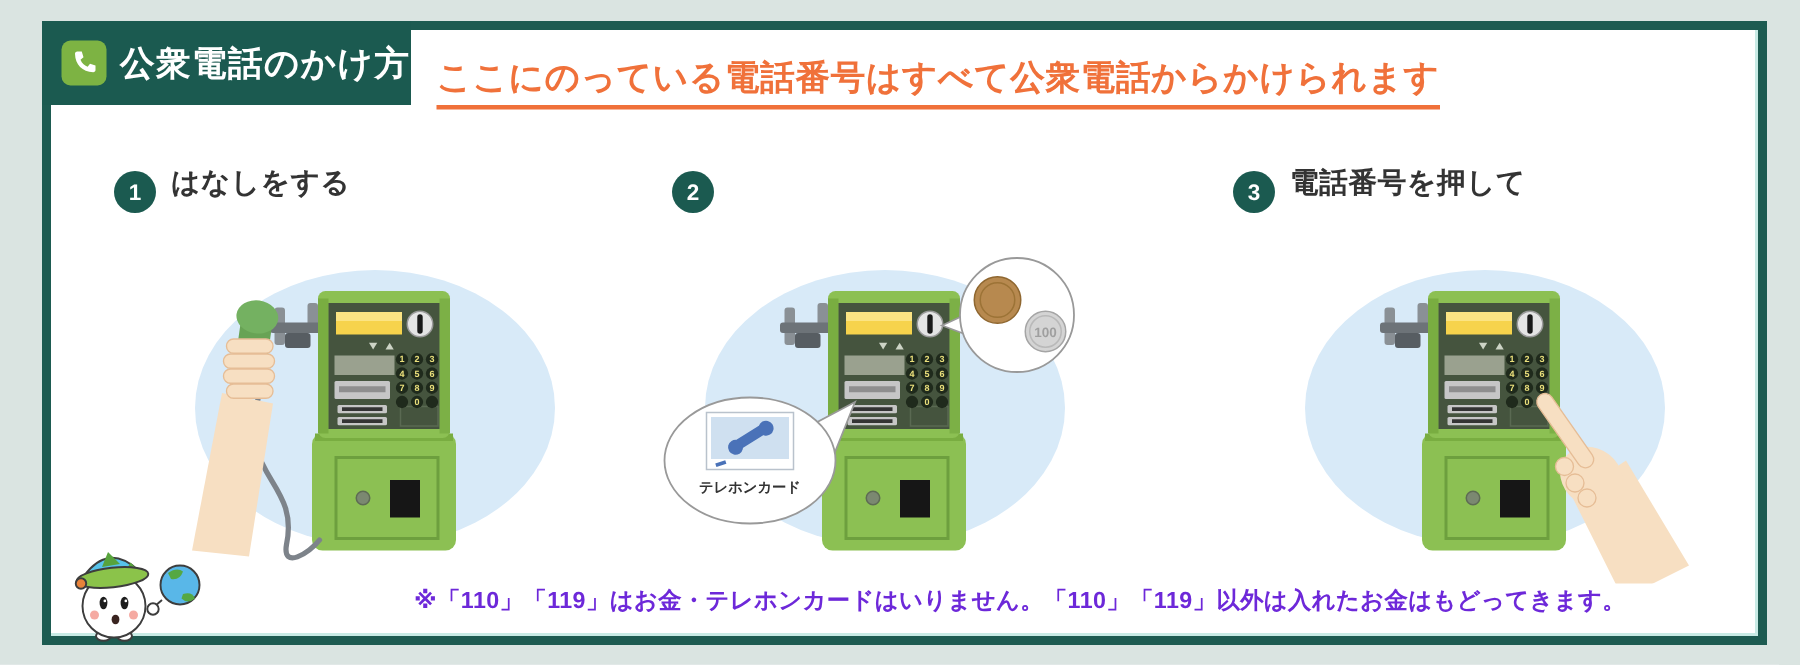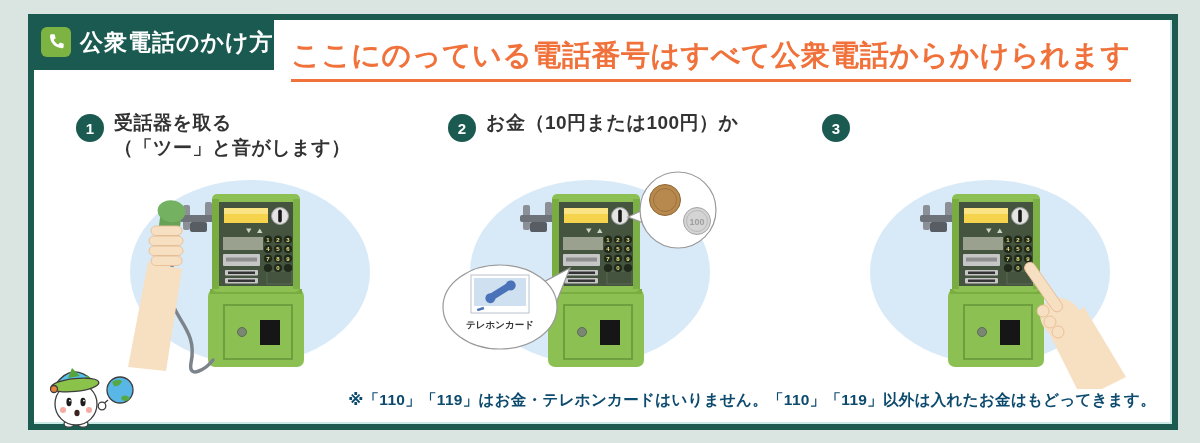--- a/index.html
+++ b/index.html
@@ -5,31 +5,31 @@
   html,body{margin:0;padding:0;background:#dae4e1;}
   .canvas{position:relative;width:1200px;height:443px;background:#dae4e1;overflow:hidden;
           font-family:"Liberation Sans","DejaVu Sans",sans-serif;}
   .card{position:absolute;left:28px;top:14px;width:1150px;height:416px;background:#ffffff;
         border:6px solid #1d5b51;box-sizing:border-box;box-shadow:inset -2px -2px 0 #c8ebe5;}
   .header-box{position:absolute;left:-6px;top:-6px;width:246px;height:56px;background:#1b5a50;
         display:flex;align-items:center;gap:9px;padding-left:13px;box-sizing:border-box;}
   .phone-badge{width:30px;height:30px;background:#7db343;border-radius:6px;flex:0 0 auto;
         display:flex;align-items:center;justify-content:center;}
   .title{color:#ffffff;font-size:23px;font-weight:bold;letter-spacing:1px;white-space:nowrap;}
-  .headline{position:absolute;left:257px;top:16px;font-size:29px;font-weight:bold;color:#f0713a;
+  .headline{position:absolute;left:257px;top:16px;font-size:23px;font-weight:bold;color:#f0713a;
         border-bottom:3px solid #f0713a;padding-bottom:3px;letter-spacing:0.5px;white-space:nowrap;}
   .step{position:absolute;display:flex;gap:10px;}
   .step .num{width:28px;height:28px;border-radius:50%;background:#1b5a50;color:#fff;font-size:15px;
         font-weight:bold;display:flex;align-items:center;justify-content:center;margin-top:4px;flex:0 0 auto;}
   .step .txt{font-size:19px;font-weight:bold;color:#333333;line-height:1.32;letter-spacing:0.5px;white-space:nowrap;}
   .s1{left:42px;top:90px}.s2{left:414px;top:90px}.s3{left:788px;top:90px}
   .illus{position:absolute;width:300px;height:230px;}
   .i1{left:66px;top:139px}.i2{left:406px;top:139px}.i3{left:806px;top:139px}
-  .footnote{position:absolute;left:170px;right:16px;top:370px;text-align:right;font-size:15.5px;
-        font-weight:bold;color:#0c4a6e;letter-spacing:0.3px;white-space:nowrap;}
+  .footnote{position:absolute;left:170px;right:16px;top:370px;text-align:center;font-size:15.5px;
+        font-weight:bold;color:#6d28d9;letter-spacing:0.3px;white-space:nowrap;}
   .mascot{position:absolute;left:8px;top:346px;width:104px;height:62px;}
   svg text{font-family:"Liberation Sans","DejaVu Sans",sans-serif;}
 </style>
 </head>
 <body>
 
 <div class="canvas">
   <div class="card">
 
     <div class="header-box">
@@ -39,33 +39,32 @@
         </svg>
       </span>
       <span class="title">公衆電話のかけ方</span>
     </div>
 
     <div class="headline">ここにのっている電話番号はすべて公衆電話からかけられます</div>
 
     <div class="step s1">
       <div class="num">1</div>
       <div class="txt">
-        <div>受話器を取る</div>
-        <div>（「ツー」と音がします）</div>
+        <div>はなしをする</div>
       </div>
     </div>
     <div class="step s2">
       <div class="num">2</div>
       <div class="txt">
-        <div>お金（10円または100円）か</div>
       </div>
     </div>
     <div class="step s3">
       <div class="num">3</div>
       <div class="txt">
+        <div>電話番号を押して</div>
       </div>
     </div>
 
     <div class="illus i1" id="illus0"><svg width="300" height="230" viewBox="-20 -10 300 230">
     <ellipse cx="130" cy="103" rx="120" ry="92" fill="#d8eaf8"></ellipse>
     <g>
     <rect x="63" y="36" width="7" height="25" rx="2" fill="#8a9095"></rect>
     <rect x="85" y="33" width="7" height="19" rx="2" fill="#8a9095"></rect>
     <rect x="60" y="46" width="35" height="7" rx="2" fill="#6d7378"></rect>
     <rect x="70" y="53" width="17" height="10" rx="2" fill="#575d62"></rect>

